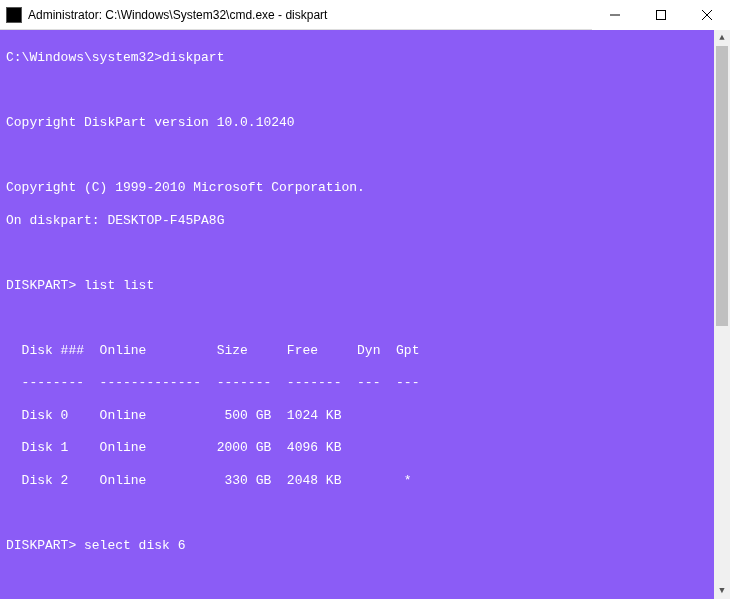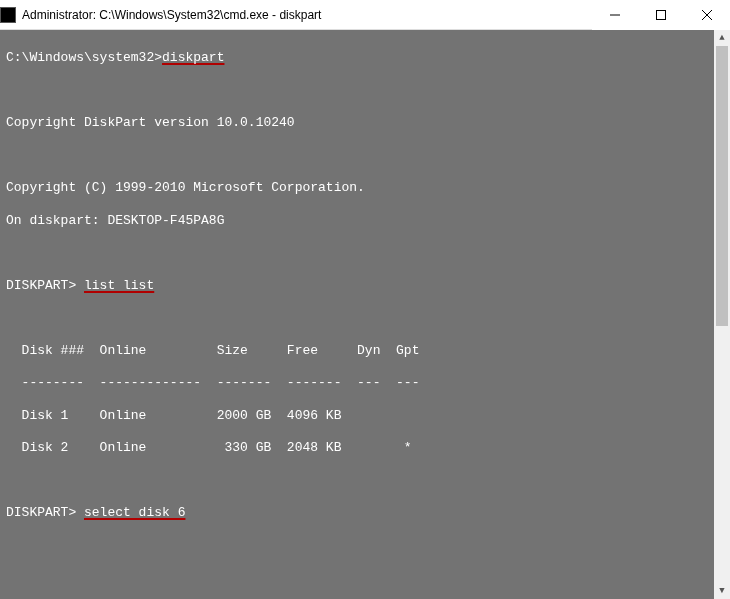--- a/index.html
+++ b/index.html
@@ -11,21 +11,21 @@
       background: #fff;
       overflow: hidden;
     }
     .titlebar {
       height: 30px;
       background: #fff;
       border-bottom: 1px solid #ddd;
       display: flex;
       align-items: center;
       justify-content: space-between;
-      padding-left: 0;
+      padding-left: 6px;
     }
     .titlebar-left {
       display: flex;
       align-items: center;
       gap: 6px;
       font-family: 'Segoe UI', Tahoma, sans-serif;
       font-size: 12px;
       color: #000;
     }
     .title-icon {
@@ -54,21 +54,21 @@
       justify-content: center;
       font-family: 'Segoe UI', sans-serif;
       font-size: 14px;
       color: #000;
       background: #fff;
     }
     .win-btn svg { width: 10px; height: 10px; }
     .terminal {
       width: 100%;
       height: calc(100% - 30px);
-      background: #737373;
+      background: #8b5cf6;
       color: #fff;
       padding: 4px 6px;
       white-space: pre;
       line-height: 1.25;
       font-family: Consolas, 'Courier New', monospace;
       font-size: 13px;
       position: relative;
     }
     .scrollbar-track {
       position: absolute;
@@ -93,21 +93,20 @@
       background: #f0f0f0;
       display:flex;
       align-items:center;
       justify-content:center;
       color:#555;
       font-size:9px;
     }
     .scrollbar-btn.up { top: 0; }
     .scrollbar-btn.down { bottom: 0; }
     .ul-red {
-      text-decoration: underline;
       text-decoration-color: #b00000;
       text-decoration-thickness: 2px;
       text-underline-offset: 2px;
     }
     .line { white-space: pre; }
     .prompt-line { display: flex; white-space: pre; }
   </style>
 </head>
 <body>
 
@@ -141,20 +140,21 @@
 <div class="line"> </div>
 <div class="line">Copyright DiskPart version 10.0.10240</div>
 <div class="line"> </div>
 <div class="line">Copyright (C) 1999-2010 Microsoft Corporation.</div>
 <div class="line">On diskpart: DESKTOP-F45PA8G</div>
 <div class="line"> </div>
 <div class="prompt-line"><span>DISKPART&gt; </span><span class="ul-red">list list</span></div>
 <div class="line"> </div>
 <div class="line">  Disk ###  Online         Size     Free     Dyn  Gpt</div>
 <div class="line">  --------  -------------  -------  -------  ---  ---</div>
+<div class="line">  Disk 0    Online          500 GB  1024 KB</div>
 <div class="line">  Disk 1    Online         2000 GB  4096 KB</div>
 <div class="line">  Disk 2    Online          330 GB  2048 KB        *</div>
 <div class="line"> </div>
 <div class="prompt-line"><span>DISKPART&gt; </span><span class="ul-red">select disk 6</span></div>
 <div class="line"> </div>
 
 
 
 
 

